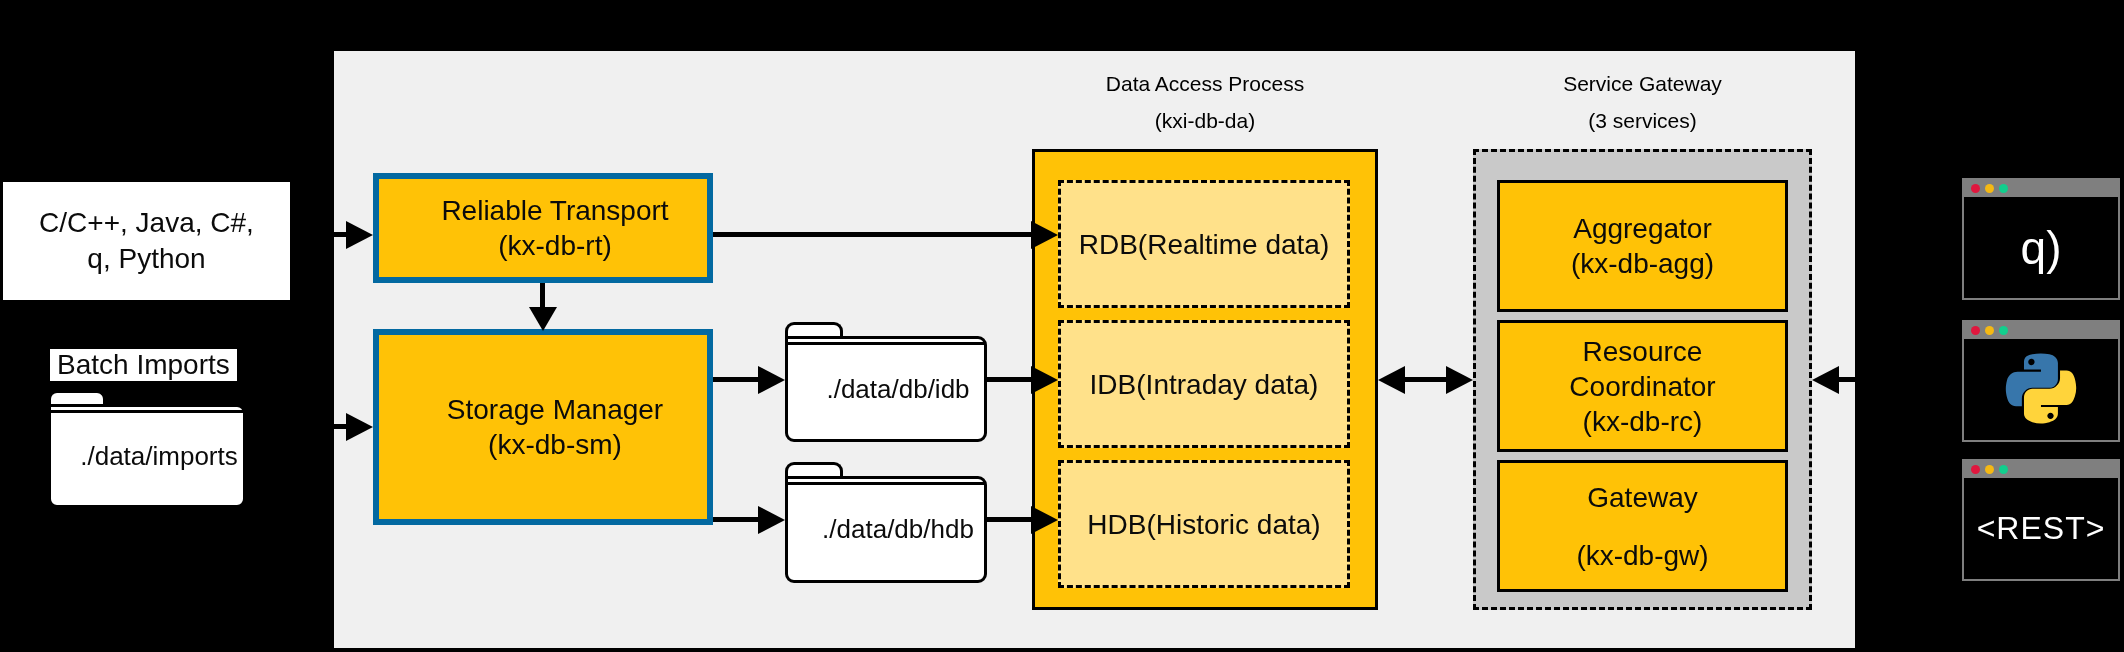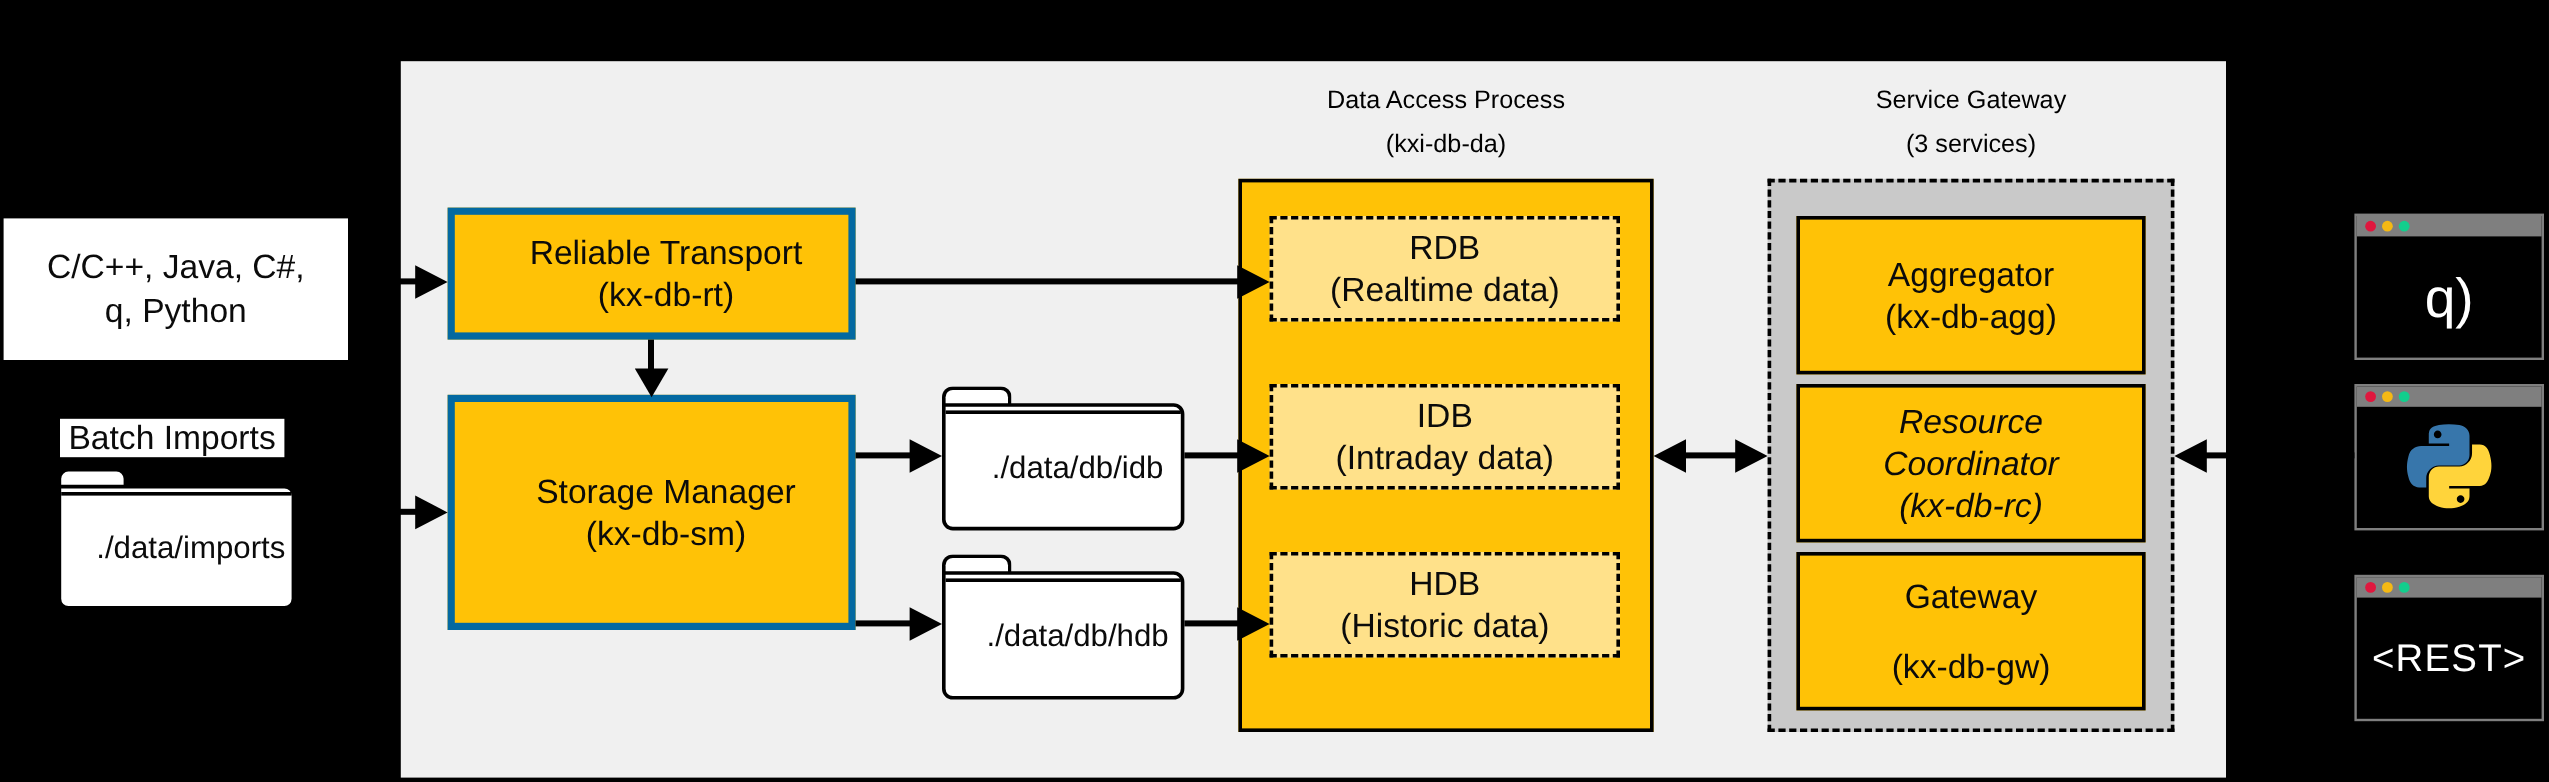--- a/index.html
+++ b/index.html
@@ -32,39 +32,39 @@
   #hdb-folder{left:785px;top:462px;width:202px;height:121px;}
 
   
   .panel-title{position:absolute;text-align:center;font-size:21px;line-height:37px;color:#000;}
   .panel-title span{display:block;}
   #dap-title{left:1032px;top:65px;width:346px;}
   #sg-title{left:1473px;top:65px;width:339px;}
 
   
   #dap-box{left:1032px;top:149px;width:346px;height:461px;background:var(--component-yellow,#FFC206);border:3px solid #000;}
-  .db-slot{position:absolute;left:23px;width:292px;height:88px;background:var(--database-light-yellow,#FFE18A);border:3px dashed #000;box-sizing:border-box;display:flex;flex-direction:column;align-items:center;justify-content:center;text-align:left;}
+  .db-slot{position:absolute;left:23px;width:292px;height:128px;background:var(--database-light-yellow,#FFE18A);border:3px dashed #000;box-sizing:border-box;display:flex;flex-direction:row;align-items:center;justify-content:center;text-align:left;}
   #rdb-slot{top:28px;}#idb-slot{top:168px;}#hdb-slot{top:308px;}
 
   
   #sg-box{left:1473px;top:149px;width:339px;height:461px;background:var(--gateway-gray,#C9C9C9);border:3px dashed #000;}
   .svc-slot{position:absolute;left:21px;width:291px;height:132px;background:var(--component-yellow,#FFC206);border:3px solid #000;box-sizing:border-box;display:flex;flex-direction:column;align-items:center;justify-content:center;text-align:center;}
-  #agg-slot{top:28px;}#rc-slot{top:168px;font-style:italic;}#gw-slot{top:308px;gap:23px;}
+  #agg-slot{top:28px;}#rc-slot{top:168px;}#gw-slot{top:308px;gap:23px;}
 
   
   .terminal{position:absolute;width:158px;height:122px;background:#000;border:2px solid var(--terminal-frame-gray,#7f7f7f);box-sizing:border-box;}
   .titlebar{height:17px;background:var(--terminal-frame-gray,#7f7f7f);display:flex;align-items:center;gap:5px;padding-left:7px;}
   .dot{width:9px;height:9px;border-radius:50%;}
   .dot.r{background:var(--dot-red,#E0173E);}
   .dot.y{background:var(--dot-yellow,#F5B914);}
   .dot.g{background:var(--dot-green,#12CE8D);}
   .screen{position:absolute;left:0;right:0;top:17px;bottom:0;display:flex;align-items:center;justify-content:center;color:#fff;}
   #q-term{left:1962px;top:178px;}
   #py-term{left:1962px;top:320px;}
-  #rest-term{left:1962px;top:479px;}
+  #rest-term{left:1962px;top:459px;}
   .q-label{font-size:46px;}
   .rest-label{font-size:32px;letter-spacing:1px;}
 
   
   .hline{position:absolute;height:5px;background:#000;}
   .vline{position:absolute;width:5px;background:#000;}
   .tri-r{position:absolute;width:0;height:0;border-top:14px solid transparent;border-bottom:14px solid transparent;border-left:27px solid #000;}
   .tri-l{position:absolute;width:0;height:0;border-top:14px solid transparent;border-bottom:14px solid transparent;border-right:27px solid #000;}
   .tri-d{position:absolute;width:0;height:0;border-left:14px solid transparent;border-right:14px solid transparent;border-top:24px solid #000;}
 </style>

